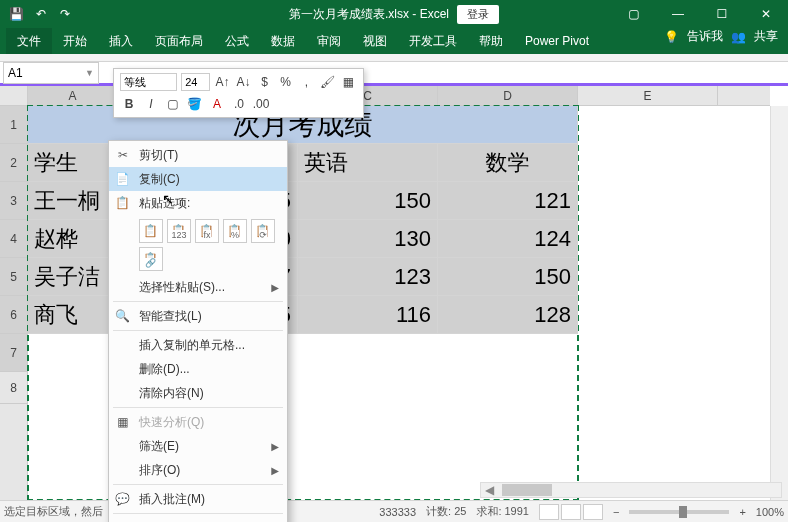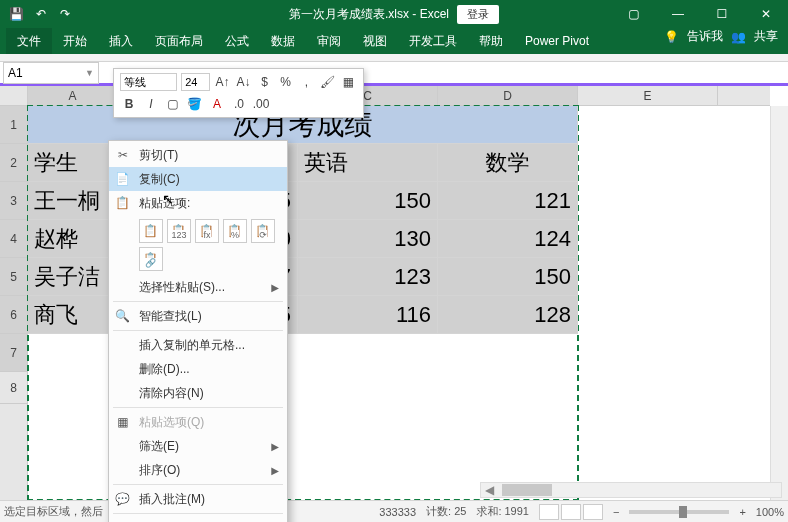--- a/index.html
+++ b/index.html
@@ -248,21 +248,21 @@
     </div>
   <div class="cm-item">
       <span>删除(D)...</span>
     </div>
   <div class="cm-item">
       <span>清除内容(N)</span>
     </div>
   <div class="cm-sep"></div>
   <div class="cm-item disabled">
       <span class="cm-icon">▦</span>
-      <span>粘贴选项(Q)</span>
+      <span>快速分析(Q)</span>
     </div>
   <div class="cm-item">
       <span>筛选(E)</span>
       <span class="arrow">▶</span>
     </div>
   <div class="cm-item">
       <span>排序(O)</span>
       <span class="arrow">▶</span>
     </div>
   <div class="cm-sep"></div>

